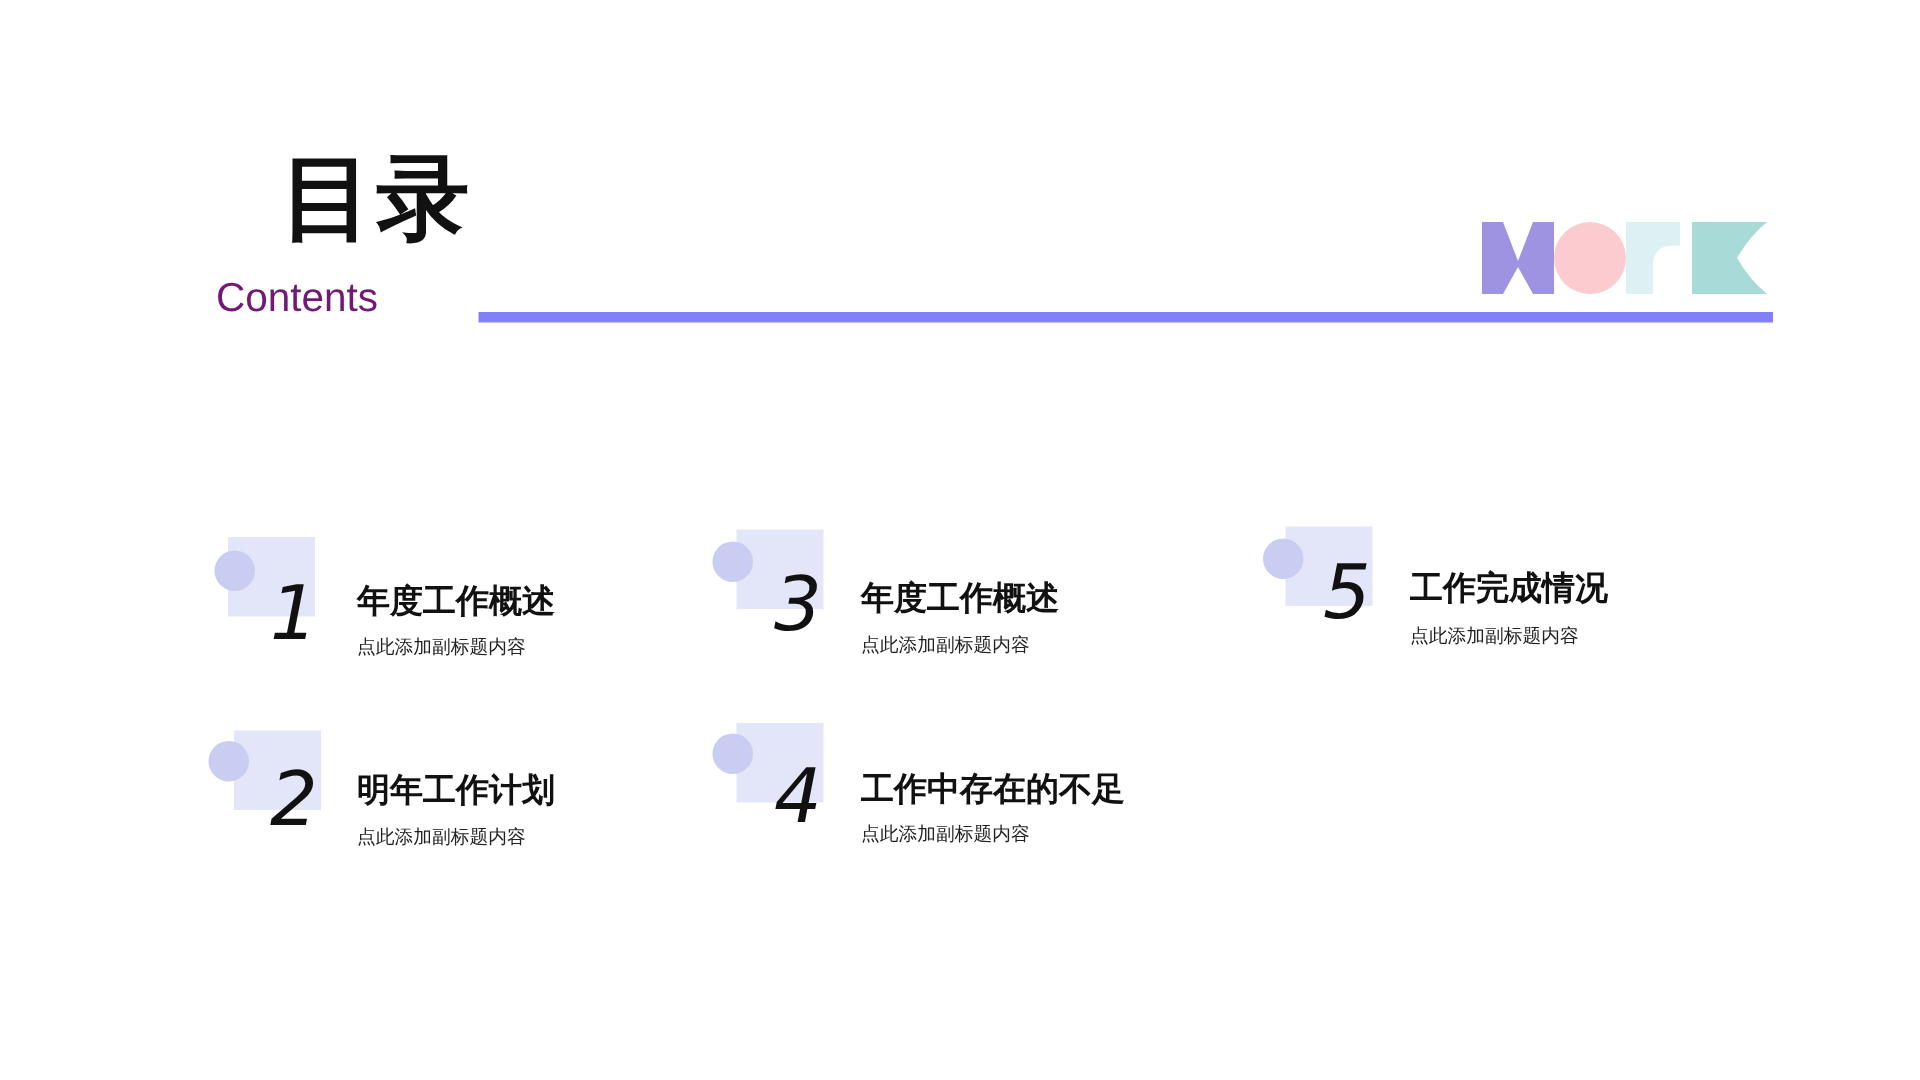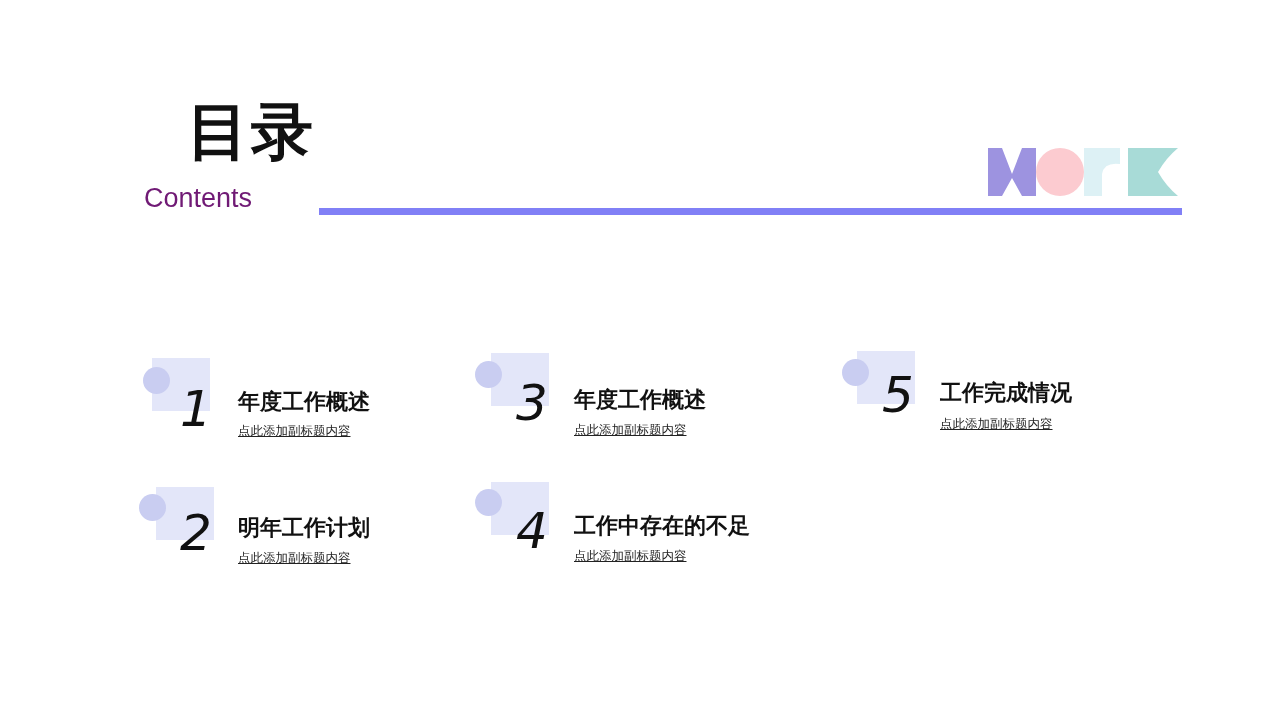--- a/index.html
+++ b/index.html
@@ -34,21 +34,21 @@
     font-family: "DejaVu Sans", sans-serif; font-weight: 200;
     font-size: 50px; line-height: 50px; color: #111;
     font-style: italic;
   }
   .item .head {
     position: absolute; white-space: nowrap;
     font-size: 22px; font-weight: bold; color: #111; line-height: 28px;
   }
   .item .sub {
     position: absolute; white-space: nowrap;
-    font-size: 12.5px; color: #222; line-height: 16px; text-decoration: underline;
+    font-size: 12.5px; color: #222; line-height: 16px;
   }
 </style>
 </head>
 <body>
 
 <div class="title-cn">目录</div>
 <div class="title-en">Contents</div>
 <div class="rule"></div>
 
 <svg class="work-logo" viewBox="0 0 190 48" xmlns="http://www.w3.org/2000/svg">

